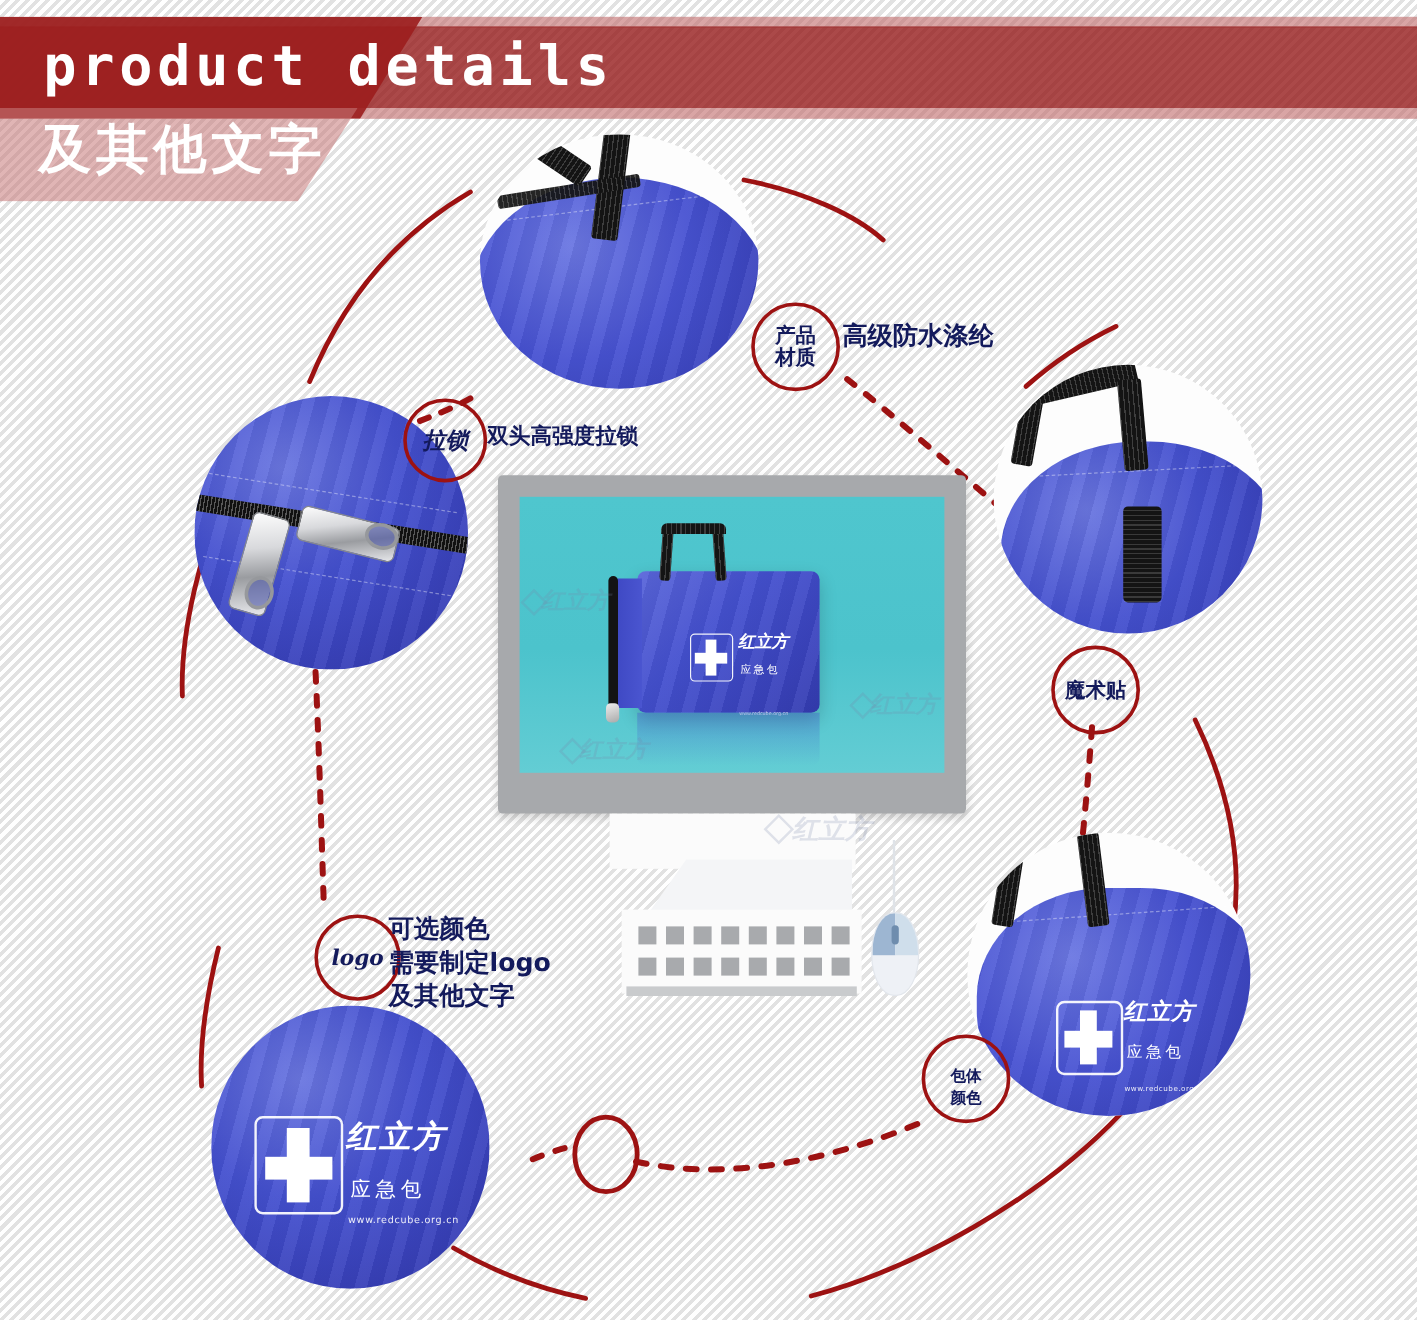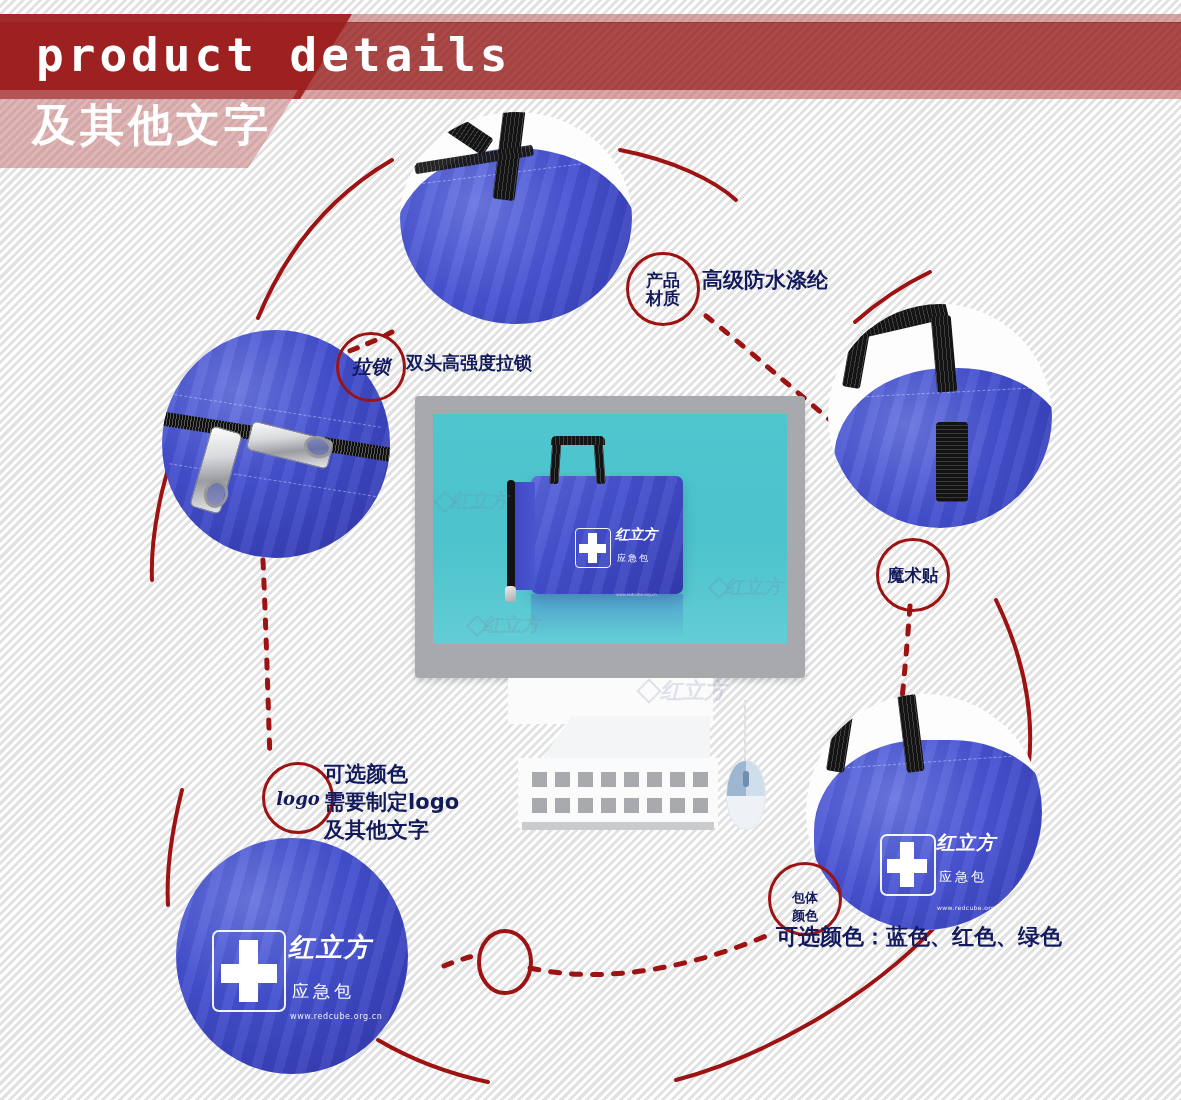--- a/index.html
+++ b/index.html
@@ -392,15 +392,14 @@
     <div>需要制定logo</div>
     <div>及其他文字</div>
   </div>
 
   <div class="callout" style="left:768px;top:862px;width:68px;height:68px;">
     <div style="line-height:18px;font-size:13px;margin-top:15px;">
       <div>包体</div>
       <div>颜色</div>
     </div>
   </div>
-  <div class="callout-text" style="left:776px;top:922px;font-size:22px;">可选颜色：蓝色、红色、绿色</div>
 
 </div>
 
 </body></html>

